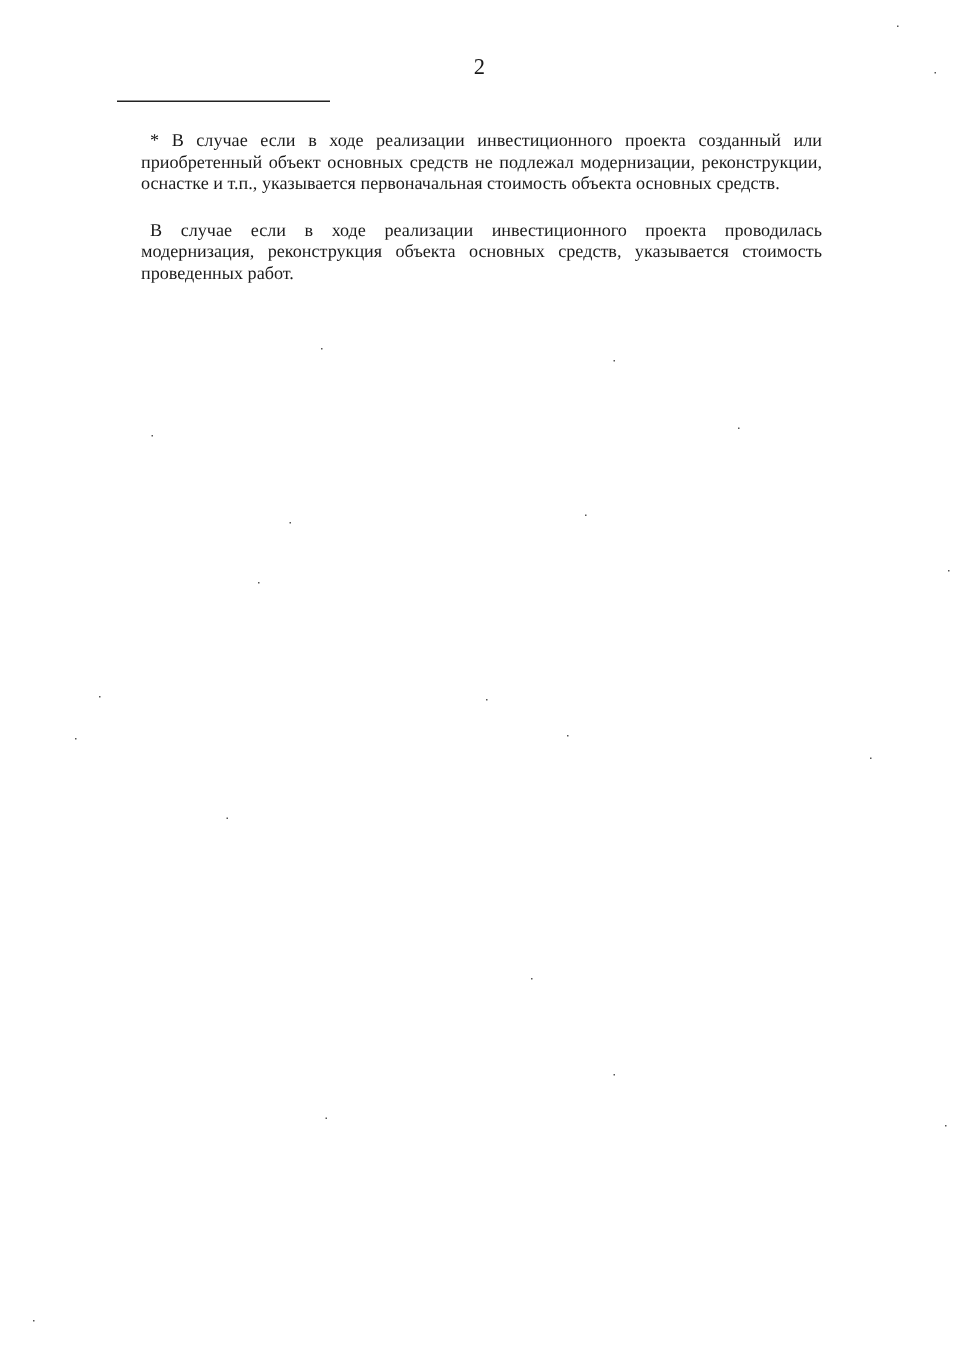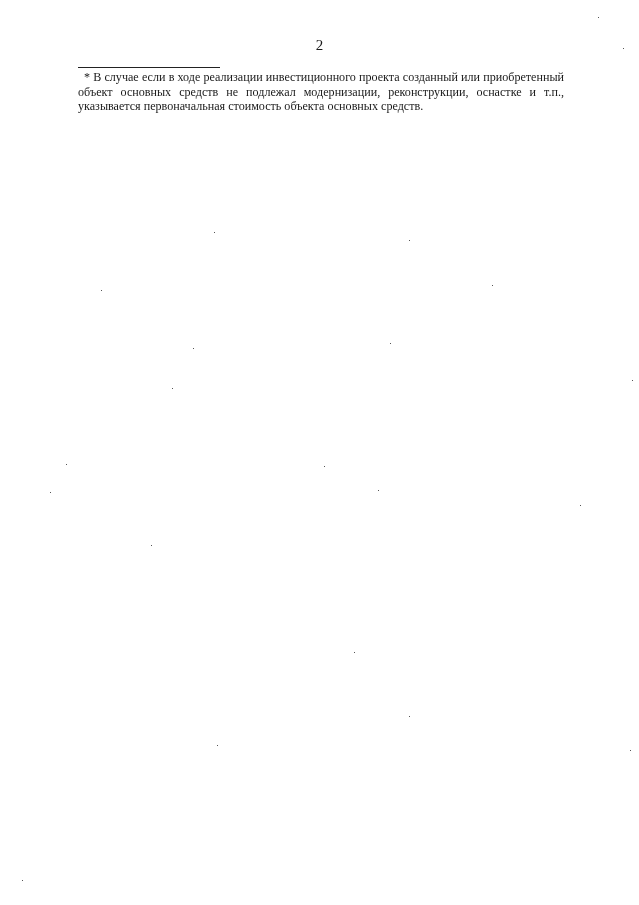--- a/index.html
+++ b/index.html
@@ -34,21 +34,21 @@
     }
     .footnote {
       position: absolute;
       top: 70px;
       left: 78px;
       width: 486px;
       font-size: 12.1px;
       line-height: 14.6px;
     }
     .footnote p {
-      margin: 0;
+      margin: 16px;
       text-align: justify;
       text-indent: 6px;
       text-align-last: left;
     }
     .footnote p.indent {
       text-indent: 6px;
     }
     .footnote p.first {
       text-indent: 6px;
     }
@@ -61,20 +61,21 @@
   </style>
 </head>
 <body>
 
 <div class="page-number">2</div>
 
 <div class="footnote-rule"></div>
 
 <div class="footnote">
   <p class="first">* В случае если в ходе реализации инвестиционного проекта созданный или приобретенный объект основных средств не подлежал модернизации, реконструкции, оснастке и т.п., указывается первоначальная стоимость объекта основных средств.</p>
+  <p class="indent">В случае если в ходе реализации инвестиционного проекта проводилась модернизация, реконструкция объекта основных средств, указывается стоимость проведенных работ.</p>
 </div>
 
 <div class="speck" style="left:598px;top:17px;"></div>
 <div class="speck" style="left:623px;top:48px;"></div>
 <div class="speck" style="left:214px;top:232px;"></div>
 <div class="speck" style="left:409px;top:240px;"></div>
 <div class="speck" style="left:101px;top:290px;"></div>
 <div class="speck" style="left:492px;top:285px;"></div>
 <div class="speck" style="left:193px;top:348px;"></div>
 <div class="speck" style="left:390px;top:343px;"></div>

